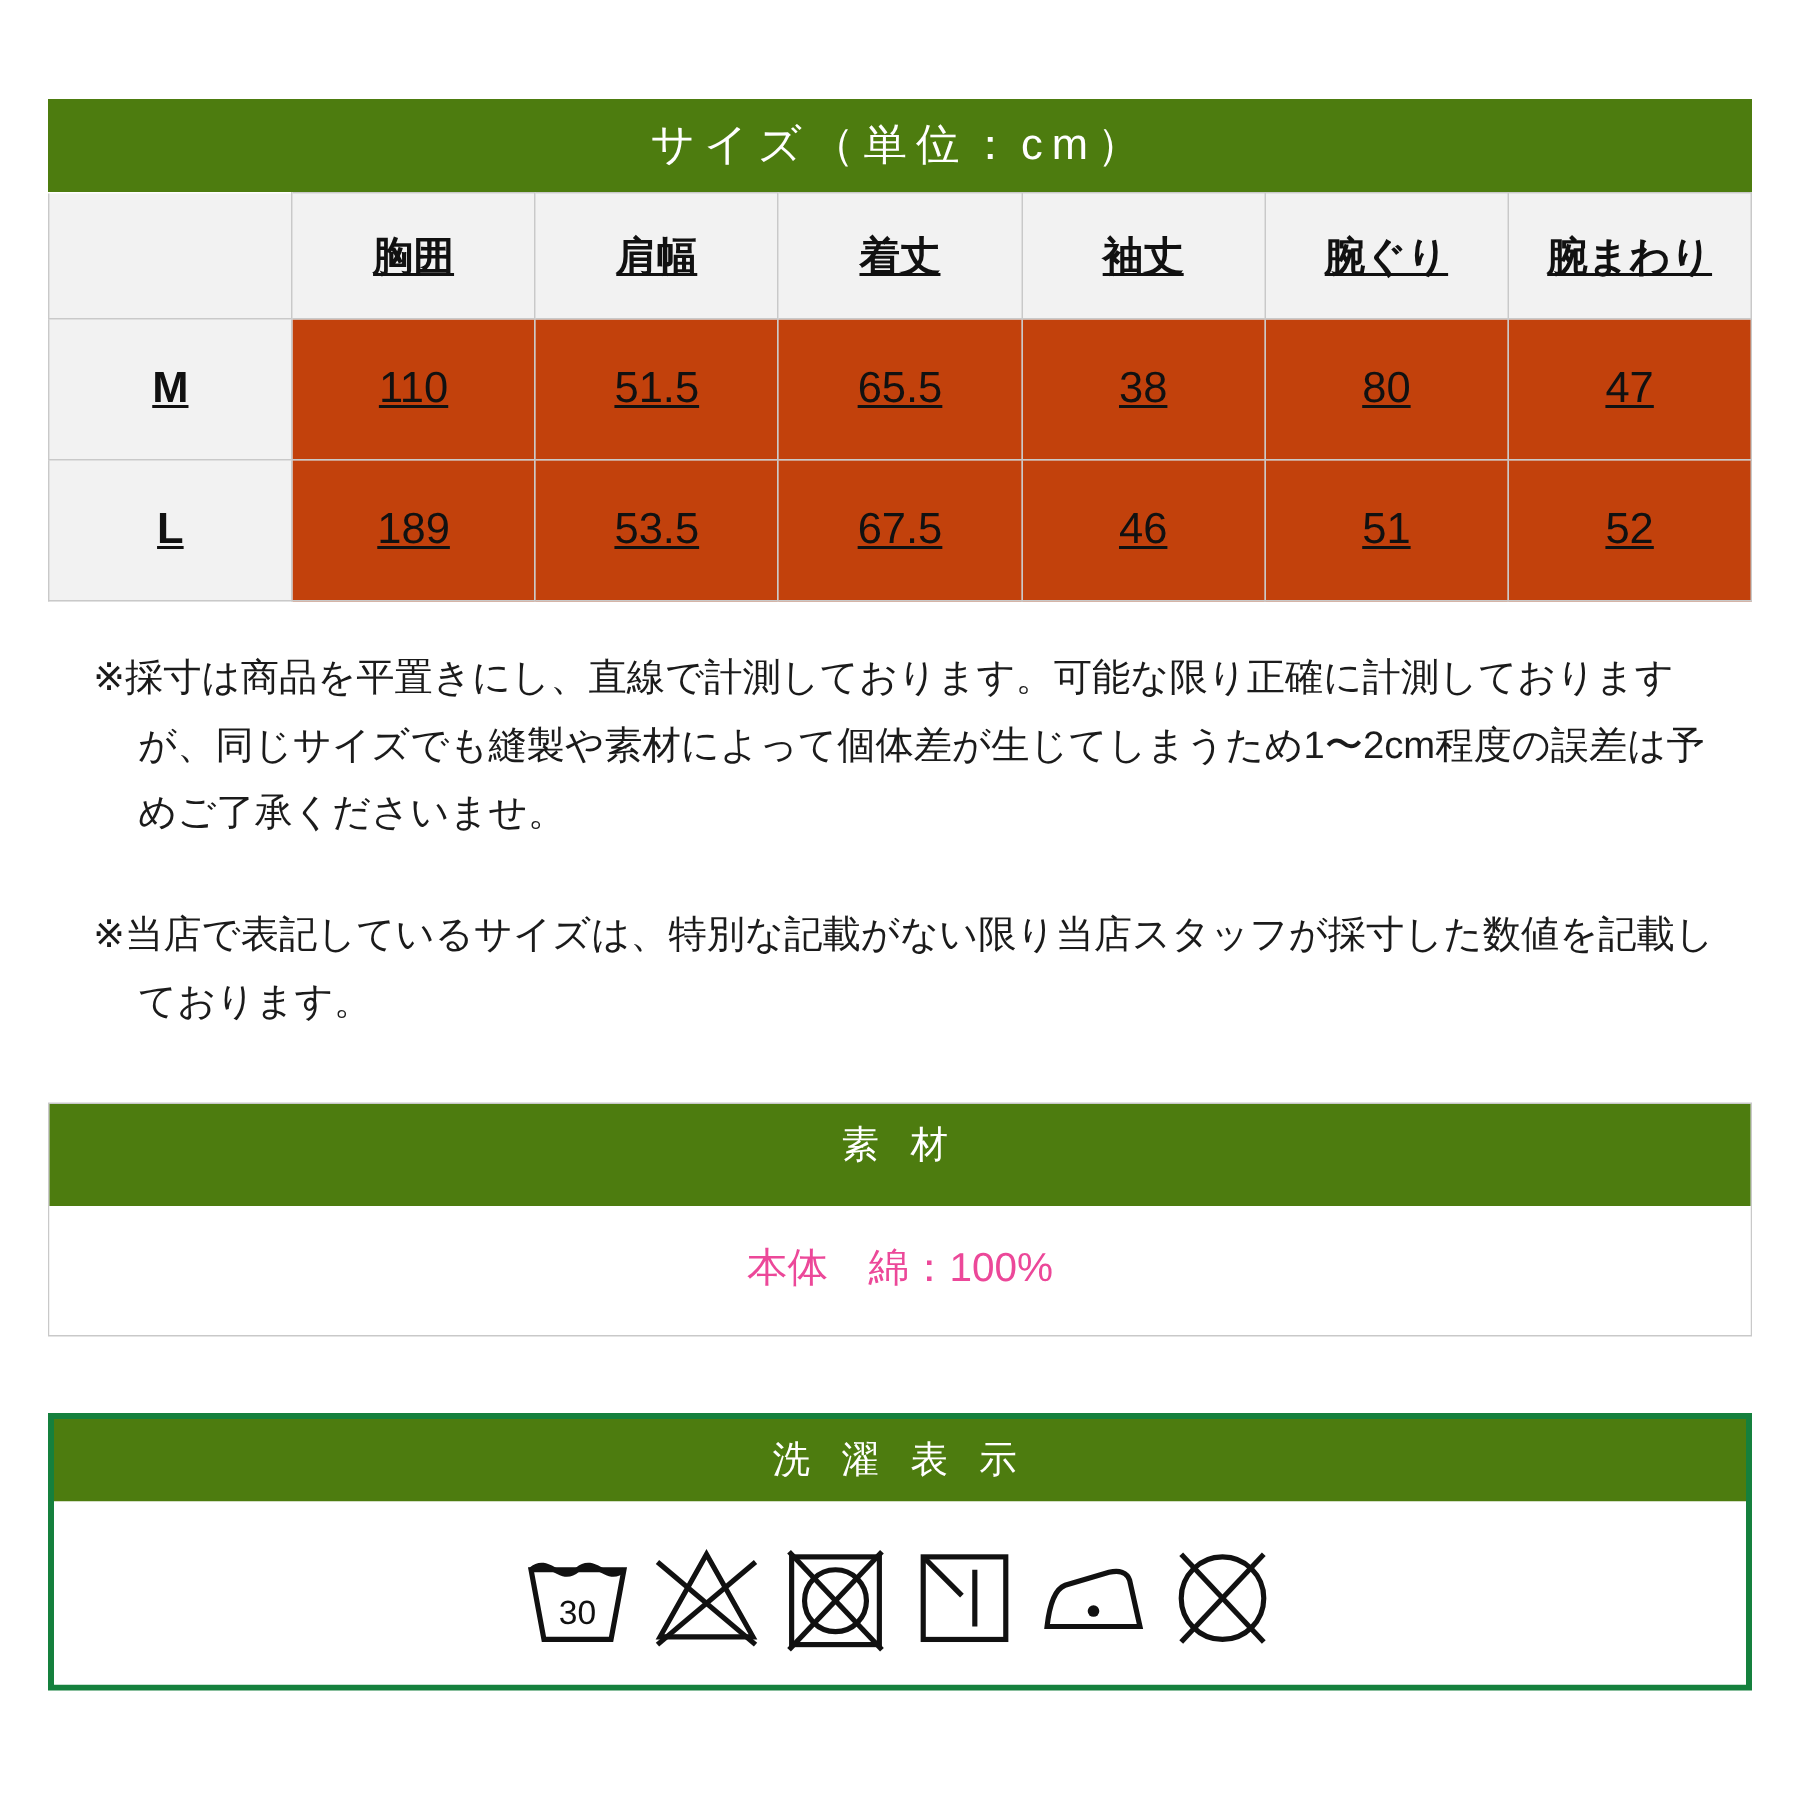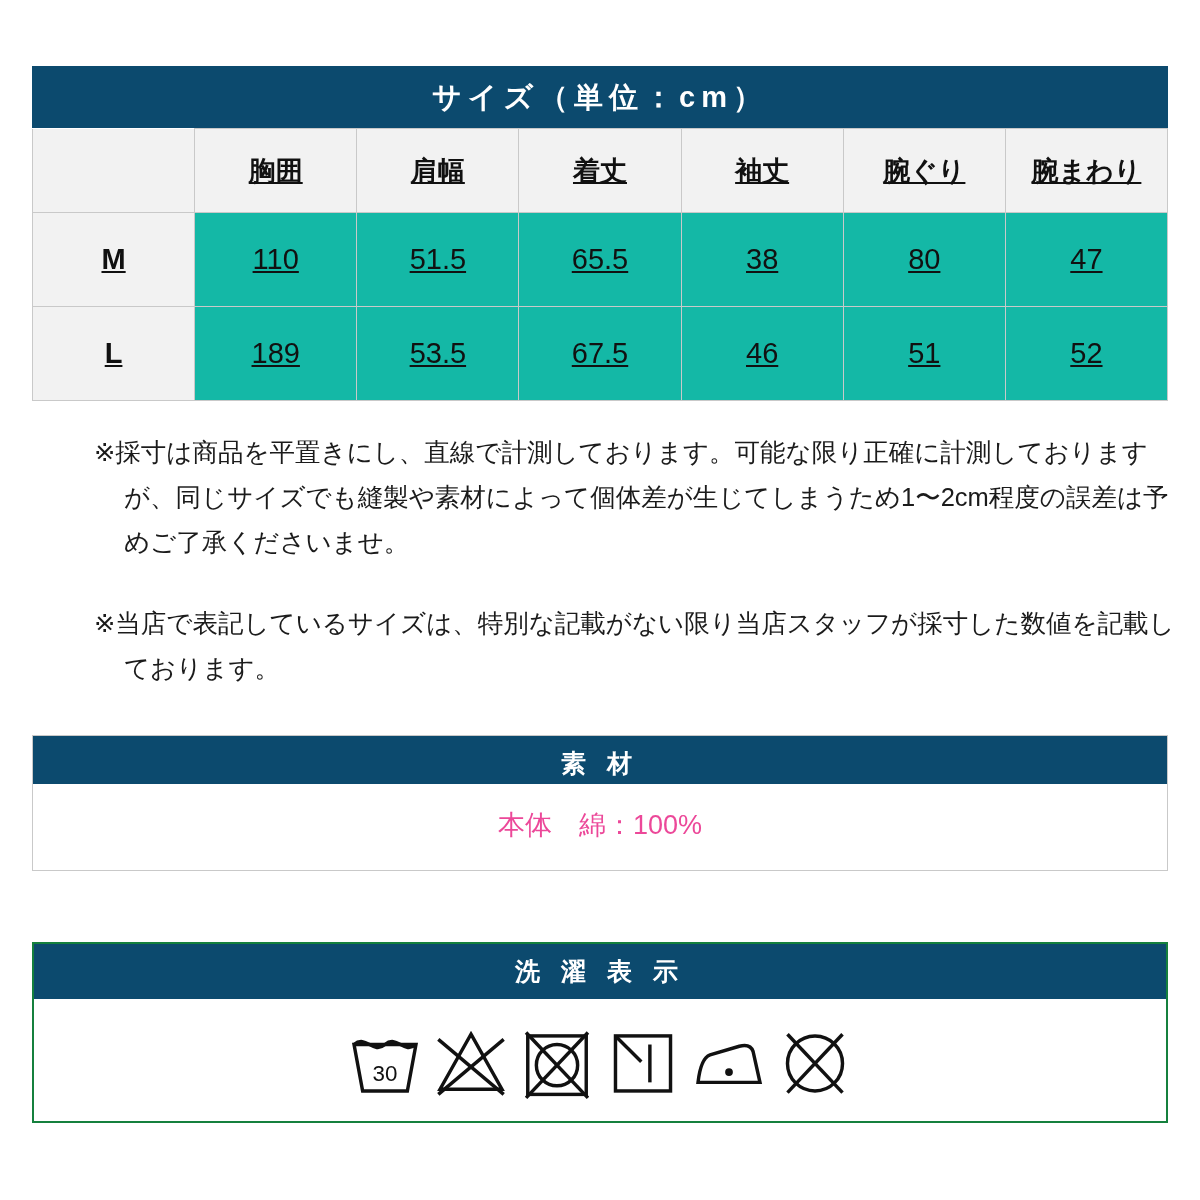--- a/index.html
+++ b/index.html
@@ -25,24 +25,24 @@
   }
 
   
   .size-block {
     position: absolute;
     left: 32px;
     top: 66px;
     width: 1136px;
   }
   .band {
-    background: #0c4a6e;
+    background: #4d7c0f;
     color: #ffffff;
     text-align: center;
-    font-weight: bold;
+    font-weight: normal;
     letter-spacing: 6px;
   }
   .size-title {
     height: 62px;
     line-height: 62px;
     font-size: 29px;
   }
   table.size {
     width: 100%;
     border-collapse: collapse;
@@ -67,31 +67,30 @@
     background: #f2f2f2;
     font-weight: bold;
     font-size: 29px;
     width: 124px;
   }
   table.size thead th.corner {
     background: #f2f2f2;
     border-top: none;
   }
   table.size td {
-    background: #14b8a6;
+    background: #c2410c;
     font-weight: normal;
   }
 
   
   .notes {
     position: absolute;
     left: 62px;
     top: 430px;
     width: 1085px;
-    margin-left: 32px;
   }
   .note {
     font-size: 25.5px;
     line-height: 45px;
     color: #1b1b1b;
     margin-bottom: 36px;
     text-indent: 0;
   }
   .note p {
     margin: 0;
@@ -102,21 +101,21 @@
   
   .material-block {
     position: absolute;
     left: 32px;
     top: 735px;
     width: 1136px;
     border: 1px solid #c9c9c9;
     box-sizing: border-box;
   }
   .material-title {
-    height: 48px;
+    height: 68px;
     line-height: 55px;
     font-size: 25px;
     letter-spacing: 7px;
   }
   .material-body {
     background: #ffffff;
     padding: 18px 0 22px 0;
     text-align: center;
   }
   .material-body .line {
@@ -124,21 +123,21 @@
     line-height: 46px;
     color: #ec4899;
   }
 
   
   .wash-block {
     position: absolute;
     left: 32px;
     top: 942px;
     width: 1136px;
-    border: 2px solid #15803d;
+    border: 4px solid #15803d;
     box-sizing: border-box;
   }
   .wash-title {
     height: 55px;
     line-height: 55px;
     font-size: 25px;
     letter-spacing: 7px;
   }
   .wash-body {
     background: #ffffff;

